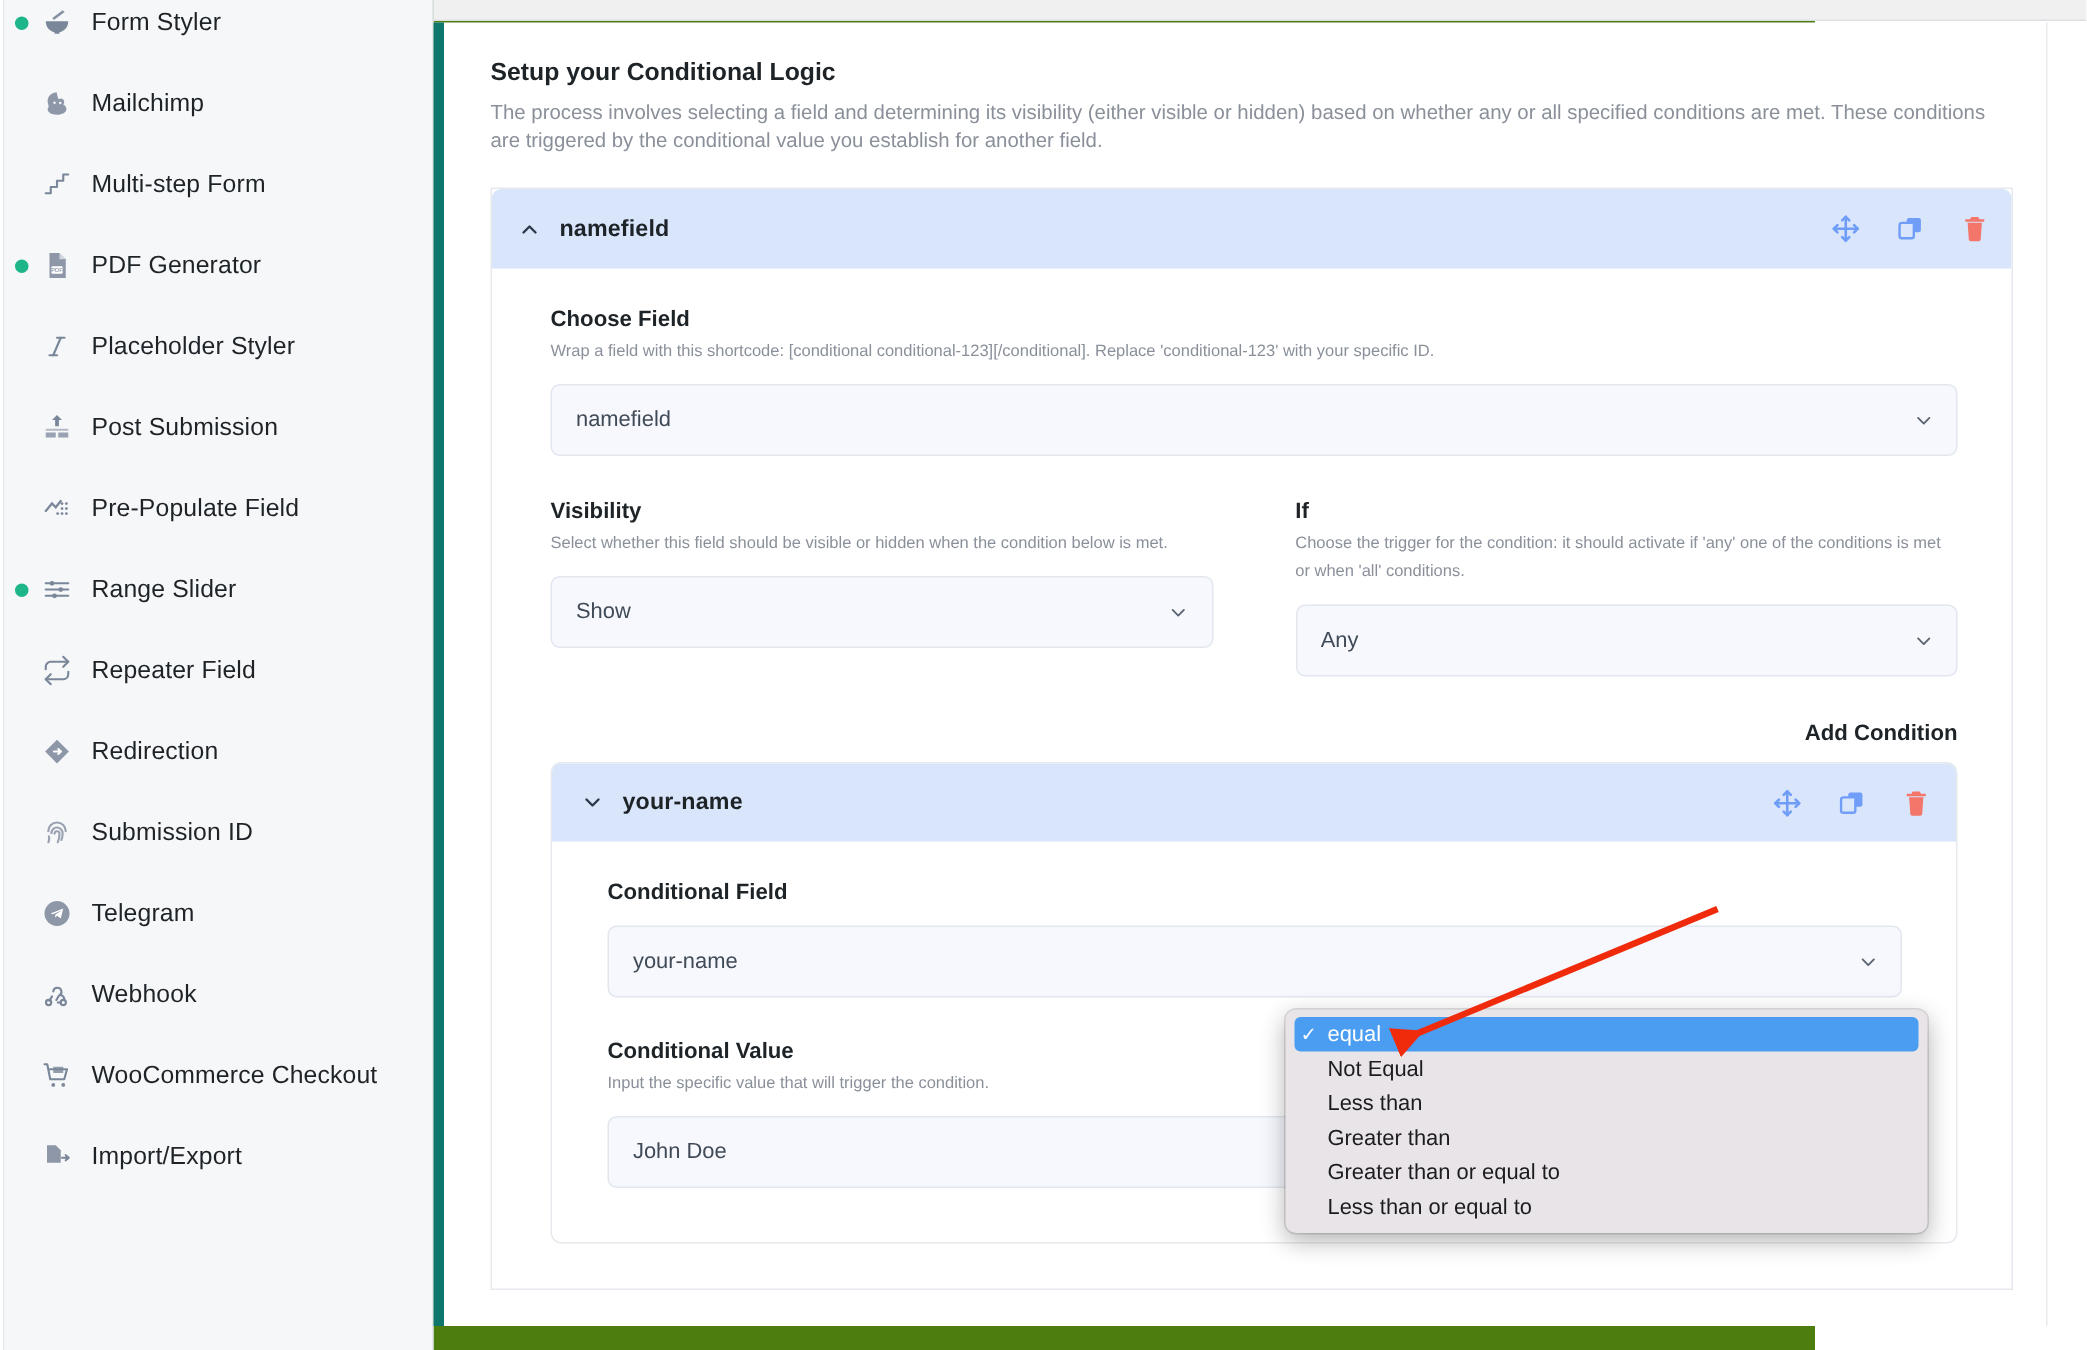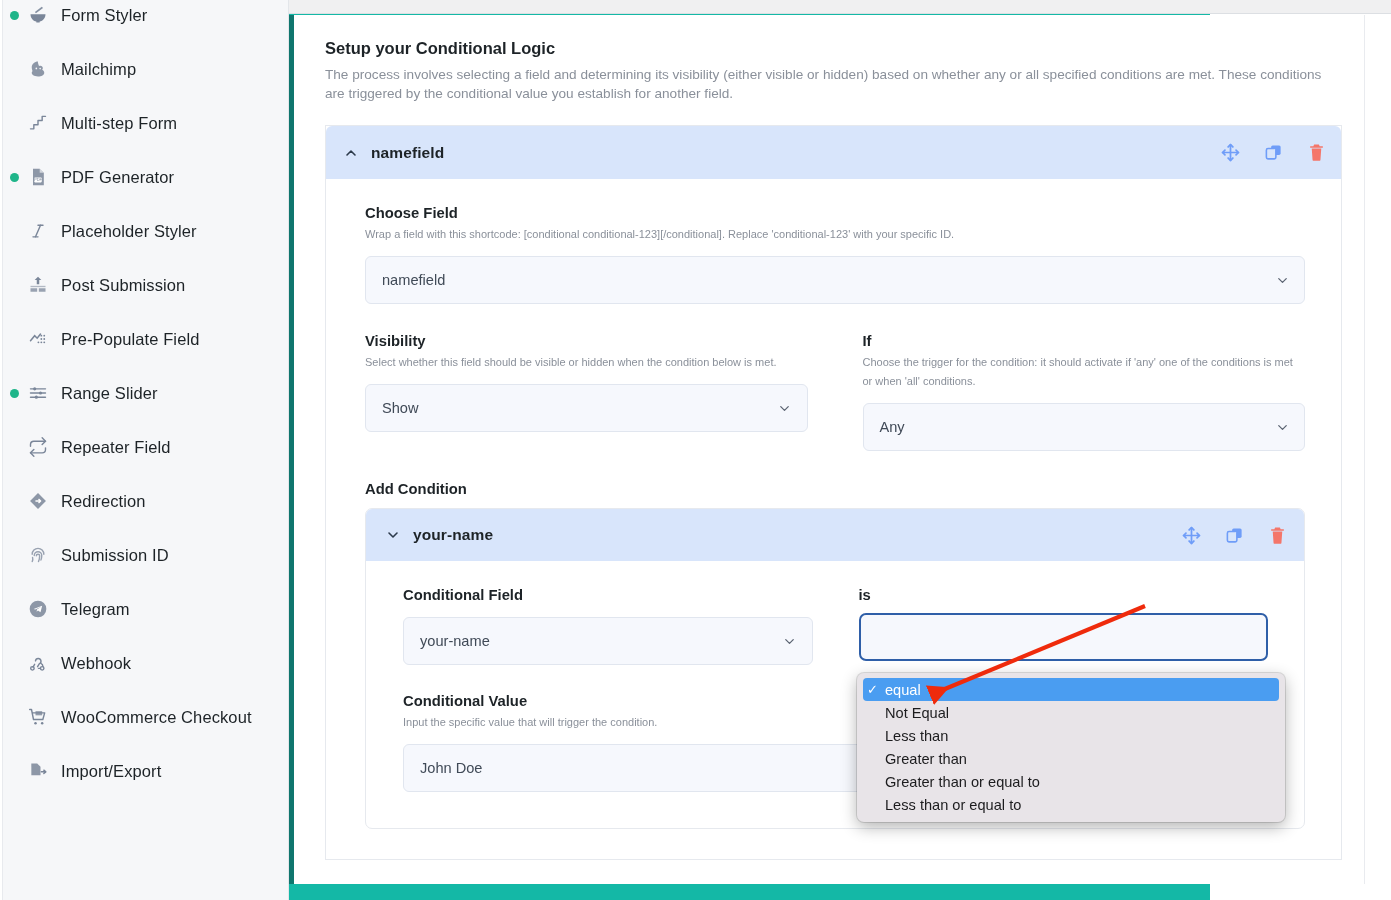--- a/index.html
+++ b/index.html
@@ -4,21 +4,21 @@
 <style>
   * { box-sizing: border-box; }
   html, body {
     margin: 0; padding: 0;
     width: 1391px; height: 900px;
     overflow: hidden;
     background: #ffffff;
     font-family: "Liberation Sans", sans-serif;
     -webkit-font-smoothing: antialiased;
   }
-  .screen { position: relative; width: 1210px; height: 900px; background:#14b8a6; }
+  .screen { position: relative; width: 1210px; height: 900px; background:#4d7c0f; }
 
   
   .sidebar {
     position: absolute; left: 0; top: 0;
     width: 289px; height: 900px;
     background: #f6f7f9;
     border-right: 1px solid #e3e6ea;
     overflow: hidden;
   }
   .sidebar-rail {
@@ -59,21 +59,21 @@
     width: 1102px; height: 14px;
     background: #f0f0f1;
     border-bottom: 1px solid #dcdfe3;
   }
 
   
   .main {
     position: absolute; left: 289px; top: 15px;
     width: 1076px; height: 869px;
     background: #ffffff;
-    border-left: 5px solid #0f766e;
+    border-left: 7px solid #0f766e;
     border-right: 1px solid #e9ebef;
     overflow: hidden;
   }
   .main-inner { padding: 24px 22px 0 31px; }
 
   .page-title {
     font-size: 16.5px;
     font-weight: 700;
     color: #1d2327;
     margin: 0 0 7px 0;
@@ -161,20 +161,21 @@
     gap: 55px;
     margin-top: 29px;
   }
   .col { flex: 1 1 0; min-width: 0; }
 
   .section-label {
     font-size: 14.8px;
     font-weight: 700;
     color: #1d2327;
     margin: 30px 0 11px 0;
+    text-align: right;
   }
 
   
   .inner-card {
     border: 1px solid #e6e9ee;
     border-radius: 7px;
     background: #ffffff;
   }
   .inner-head {
     display:flex; align-items:center;
@@ -556,24 +557,20 @@
                   <div class="select-box">
                     <span>your-name</span>
                     <span class="caret">
                       <svg width="15" height="15" viewBox="0 0 24 24" fill="none" stroke="currentColor" stroke-width="2" stroke-linecap="round" stroke-linejoin="round">
                           <polyline points="6 9 12 15 18 9"></polyline>
                         </svg>
                     </span>
                   </div>
                 </div>
 
-                <div class="cond-col">
-                  <div class="is-label">is</div>
-                  <div class="select-focused"></div>
-                </div>
 
               </div>
 
               <div style="margin-top:28px; width:calc(50% - 23px);">
                 <div class="field-label">Conditional Value</div>
                 <div class="field-help">Input the specific value that will trigger the condition.</div>
               </div>
               <div class="text-box">
                 <span>John Doe</span>
               </div>

